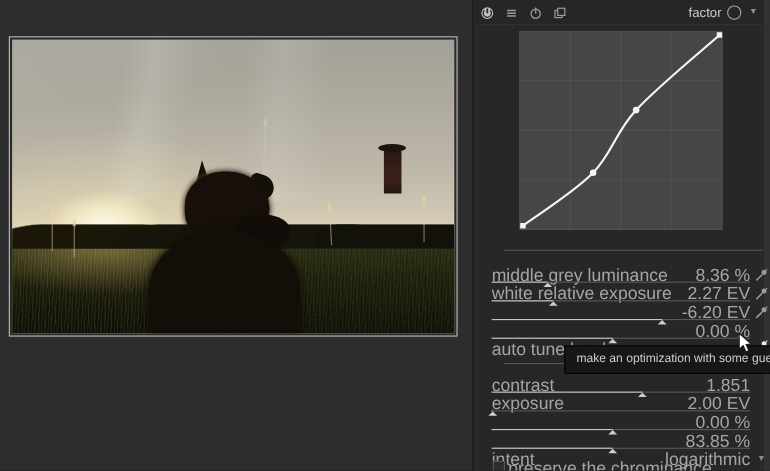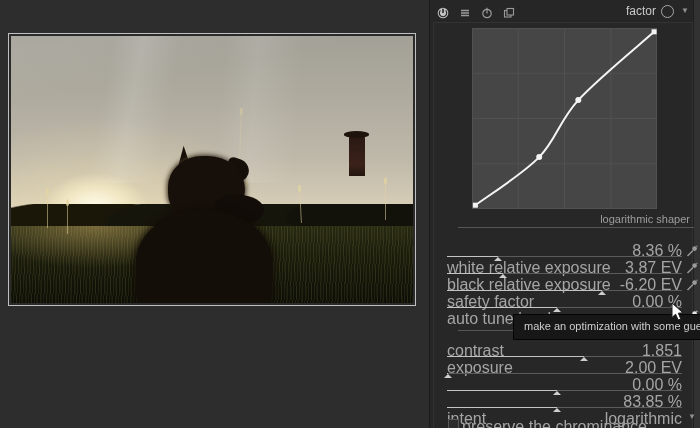--- a/index.html
+++ b/index.html
@@ -160,48 +160,46 @@
         <line x1="0" y1="135.8" x2="185" y2="135.8" stroke="#515151"></line>
       </g>
     <path id="curve-path" fill="none" stroke-width="2" stroke-linecap="round" d="M3.4,177.2 C14.1,169.2 50.0,146.6 67.2,129.1 C84.3,111.6 87.1,93.0 106.3,72.1 C125.4,51.2 169.5,15.2 182.1,3.8" stroke="#f4f4f4"></path>
     <g id="curve-nodes">
         <rect x="0.9" y="174.7" width="5" height="5" fill="#f4f4f4"></rect>
         <circle cx="67.2" cy="129.1" r="3" fill="#f4f4f4"></circle>
         <circle cx="106.3" cy="72.1" r="3" fill="#f4f4f4"></circle>
         <rect x="179.6" y="1.3" width="5" height="5" fill="#f4f4f4"></rect>
       </g>
   </svg>
-  <div class="section-label">logarithmic shaper</div>
   <div class="rule" style="top:227px"></div>
 
   <div class="srow" style="top:242px">
+    <span class="slabel">middle grey luminance</span>
     <span class="svalue">8.36 %</span>
     <div class="track">
         <div class="fill" style="width: 21.6%;"></div>
         <div class="marker" style="left: 21.6%;"></div>
       </div>
   </div>
   <div class="srow" style="top:259px">
     <span class="slabel">white relative exposure</span>
-    <span class="svalue">3.87 EV</span>
+    <span class="svalue">2.27 EV</span>
     <div class="track">
         <div class="fill" style="width: 24%;"></div>
         <div class="marker" style="left: 24%;"></div>
       </div>
   </div>
   <div class="srow" style="top:276px">
-    <span class="slabel">black relative exposure</span>
     <span class="svalue">-6.20 EV</span>
     <div class="track">
         <div class="fill" style="width: 66%;"></div>
         <div class="marker" style="left: 66%;"></div>
       </div>
   </div>
   <div class="srow" style="top:293px">
-    <span class="slabel">safety factor</span>
     <span class="svalue">0.00 %</span>
     <div class="track">
         <div class="fill" style="width: 46.6%;"></div>
         <div class="marker" style="left: 46.6%;"></div>
       </div>
   </div>
   <div class="srow" style="top:310px">
     <span class="slabel">auto tune levels</span>
   </div>
 

